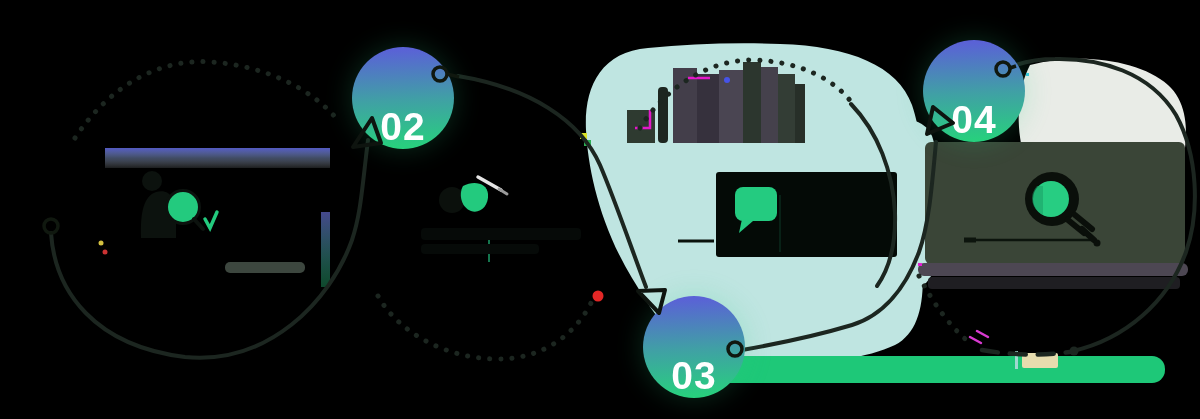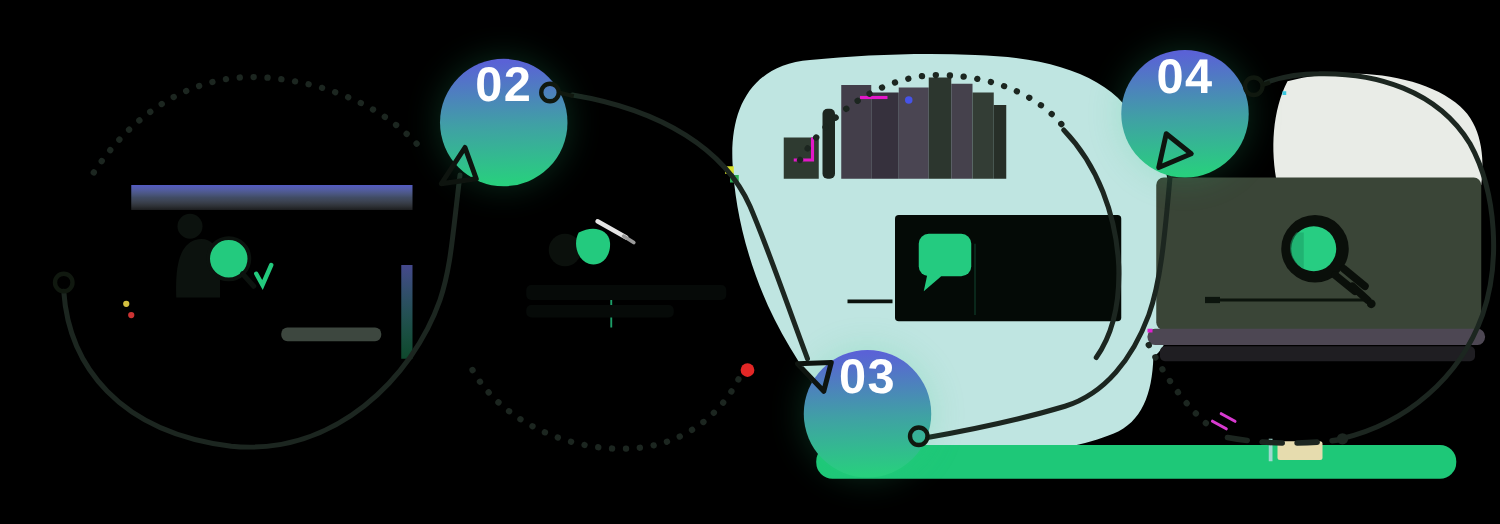--- a/index.html
+++ b/index.html
@@ -3,29 +3,29 @@
 <meta charset="utf-8">
 <style>
   html,body{margin:0;padding:0;background:#000;}
   .stage{
     position:relative;width:1200px;height:419px;background:#000;
     overflow:hidden;font-family:"Liberation Sans",sans-serif;
   }
   .layer{position:absolute;left:0;top:0;width:1200px;height:419px;}
   .badge{
     position:absolute;width:102px;height:102px;border-radius:50%;
-    display:flex;align-items:flex-start;justify-content:center;
+    display:flex;align-items:flex-end;justify-content:center;
     background:linear-gradient(178deg,#5a62d6 4%,#40a0a5 52%,#28cf7e 96%);
     box-shadow:0 0 28px rgba(45,205,130,.22);
     color:#fff;font-weight:bold;font-size:39px;letter-spacing:1px;
   }
   .badge-01{left:6px;top:140px;}
   .badge-02{left:352px;top:47px;}
-  .badge-03{left:643px;top:280px;}
-  .badge-04{left:897px;top:40px;}
+  .badge-03{left:643px;top:296px;}
+  .badge-04{left:923px;top:40px;}
   svg{display:block;}
   .fg{pointer-events:none;}
 </style>
 </head>
 <body>
 
 <div class="stage">
 
   <svg class="layer" width="1200" height="419" viewBox="0 0 1200 419">
 

